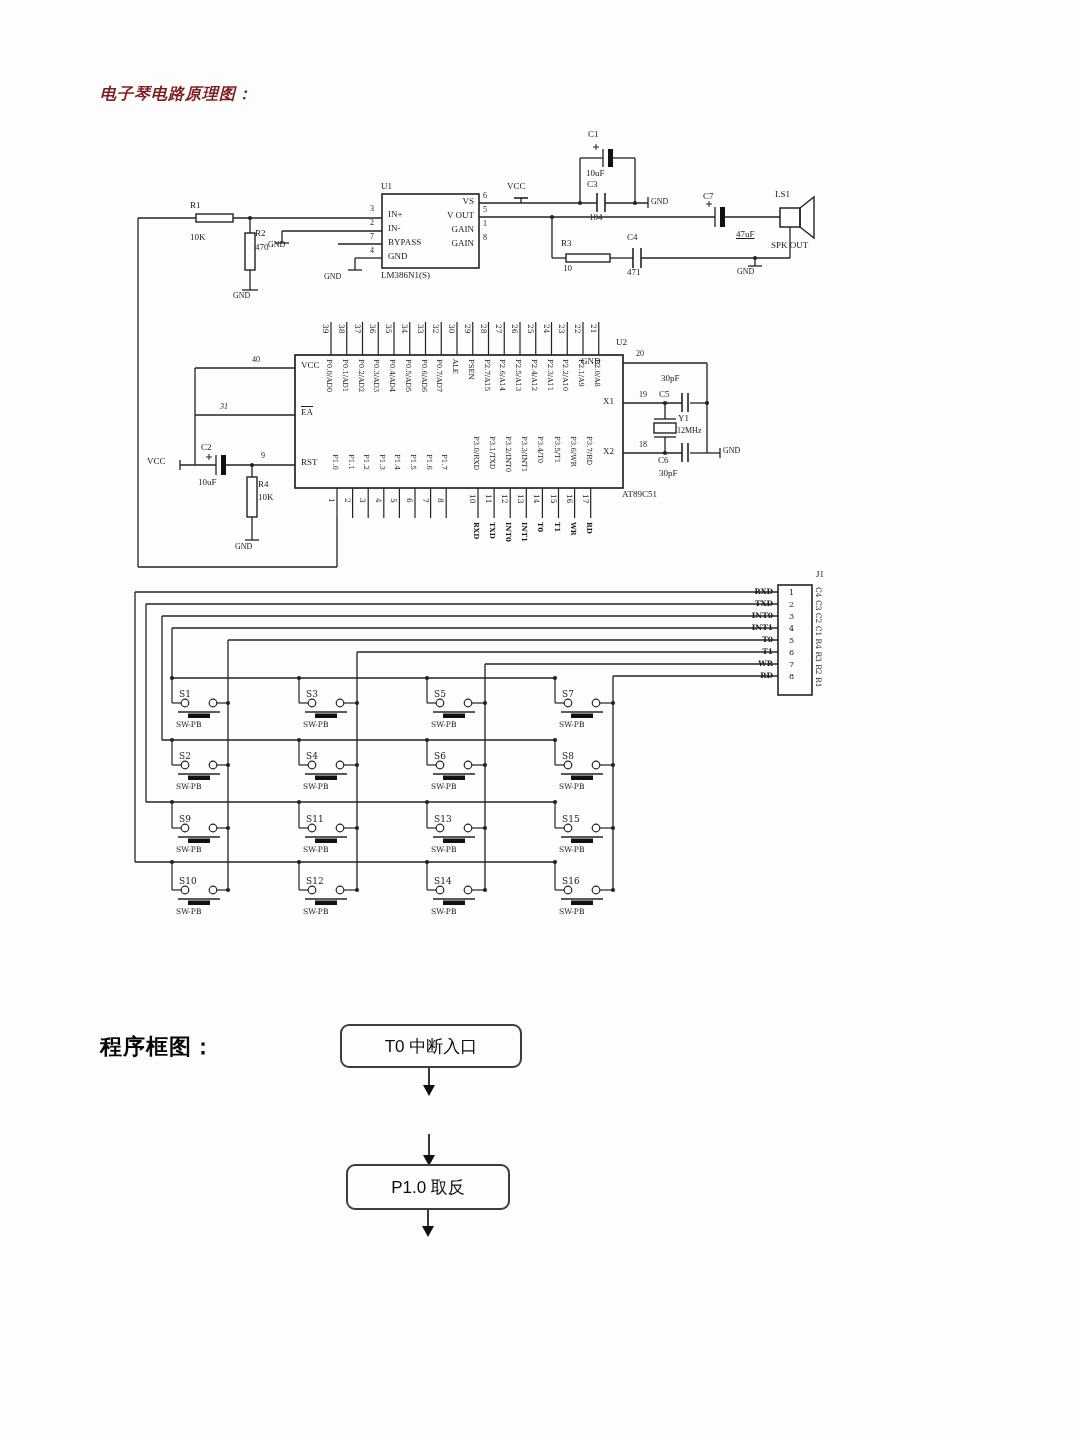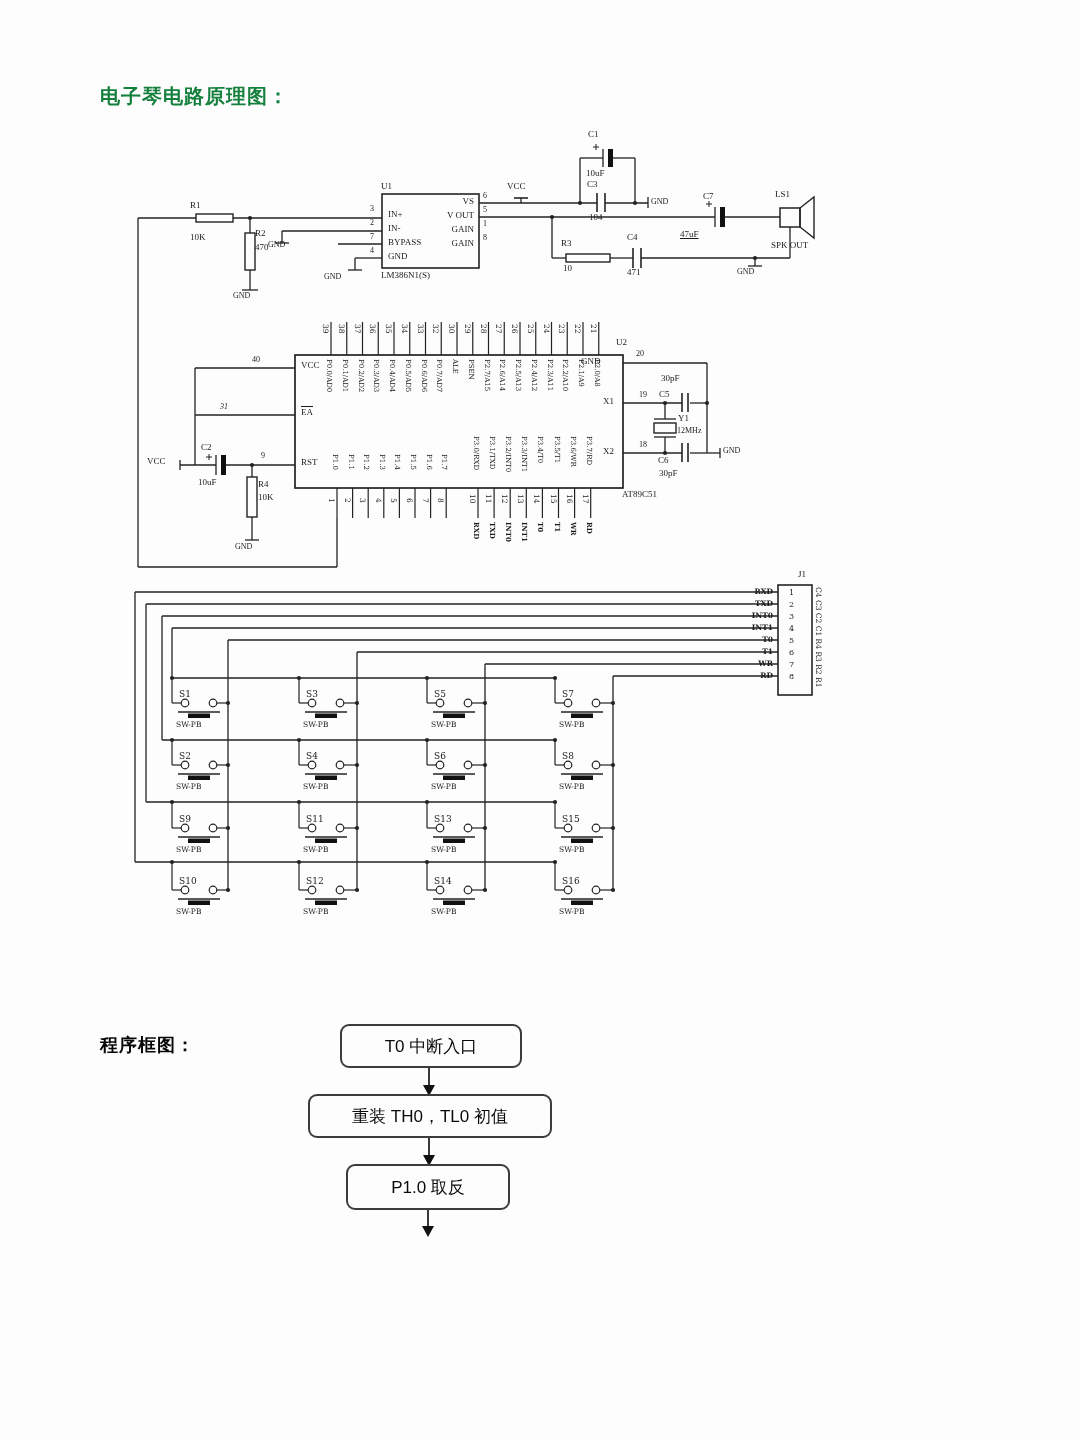--- a/index.html
+++ b/index.html
@@ -6,23 +6,23 @@
   .page{position:relative;width:1080px;height:1440px;background:#fdfdfd;overflow:hidden;
         font-family:"Liberation Serif","DejaVu Serif",serif;}
   svg{position:absolute;left:0;top:0;}
   svg text{font-family:"DejaVu Serif","Liberation Serif",serif;fill:#1b1b1b;}
   .lbl{position:absolute;color:#1b1b1b;font-size:9px;line-height:1;white-space:nowrap;}
   .t8{font-size:8px;}
   .num{font-size:8px;}
   .ra{text-align:right;}
   .ov{text-decoration:overline;}
   .title{font-family:"Liberation Sans","DejaVu Sans",sans-serif;font-weight:bold;
-         font-size:20px;color:#15803d;letter-spacing:1px;}
+         font-size:16px;color:#7f1d1d;letter-spacing:1px;font-style:italic;}
   .flowhead{font-family:"Liberation Sans","DejaVu Sans",sans-serif;font-weight:bold;
-         font-size:18px;color:#060606;letter-spacing:1px;}
+         font-size:22px;color:#060606;letter-spacing:1px;}
   .fbox{position:absolute;border:2px solid #3c3c3c;border-radius:9px;background:#fdfdfd;
         display:flex;align-items:center;justify-content:center;
         font-family:"Liberation Sans","DejaVu Sans",sans-serif;
         font-size:17px;color:#0a0a0a;white-space:nowrap;}
 </style>
 </head>
 <body>
 
 <div class="page">
 
@@ -479,21 +479,21 @@
   <div class="lbl" style="left:255px;top:243px;">470</div>
   <div class="lbl" style="left:561px;top:239px;">R3</div>
   <div class="lbl" style="left:563px;top:264px;">10</div>
   <div class="lbl" style="left:588px;top:130px;">C1</div>
   <div class="lbl" style="left:586px;top:169px;">10uF</div>
   <div class="lbl" style="left:587px;top:180px;">C3</div>
   <div class="lbl" style="left:589px;top:213px;">104</div>
   <div class="lbl" style="left:627px;top:233px;">C4</div>
   <div class="lbl" style="left:627px;top:268px;">471</div>
   <div class="lbl" style="left:703px;top:192px;">C7</div>
-  <div class="lbl" style="left:680px;top:230px;text-decoration:underline;">47uF</div>
+  <div class="lbl" style="left:736px;top:230px;text-decoration:underline;">47uF</div>
   <div class="lbl" style="left:775px;top:190px;">LS1</div>
   <div class="lbl" style="left:771px;top:241px;">SPK OUT</div>
 
   <div class="lbl" style="left:507px;top:182px;">VCC</div>
   <div class="lbl" style="left:147px;top:457px;">VCC</div>
   <div class="lbl t8" style="left:268px;top:241px;">GND</div>
   <div class="lbl t8" style="left:233px;top:292px;">GND</div>
   <div class="lbl t8" style="left:324px;top:273px;">GND</div>
   <div class="lbl t8" style="left:651px;top:198px;">GND</div>
   <div class="lbl t8" style="left:737px;top:268px;">GND</div>
@@ -519,19 +519,18 @@
   <div class="lbl" style="left:198px;top:478px;">10uF</div>
   <div class="lbl" style="left:258px;top:480px;">R4</div>
   <div class="lbl" style="left:258px;top:493px;">10K</div>
   <div class="lbl" style="left:661px;top:374px;">30pF</div>
   <div class="lbl" style="left:659px;top:390px;">C5</div>
   <div class="lbl" style="left:658px;top:456px;">C6</div>
   <div class="lbl" style="left:659px;top:469px;">30pF</div>
   <div class="lbl" style="left:678px;top:414px;">Y1</div>
   <div class="lbl t8" style="left:677px;top:427px;">12MHz</div>
 
-  <div class="lbl" style="left:798px;top:570px;">J1</div>
+  <div class="lbl" style="left:816px;top:570px;">J1</div>
 
   <div class="lbl flowhead" style="left:100px;top:1036px;">程序框图：</div>
   <div class="fbox" style="left:340px;top:1024px;width:178px;height:40px;">T0 中断入口</div>
-  <div class="fbox" style="left:308px;top:1094px;width:240px;height:40px;">重装 TH0，TL0 初值</div>
   <div class="fbox" style="left:346px;top:1164px;width:160px;height:42px;">P1.0 取反</div>
 </div>
 
 </body></html>

